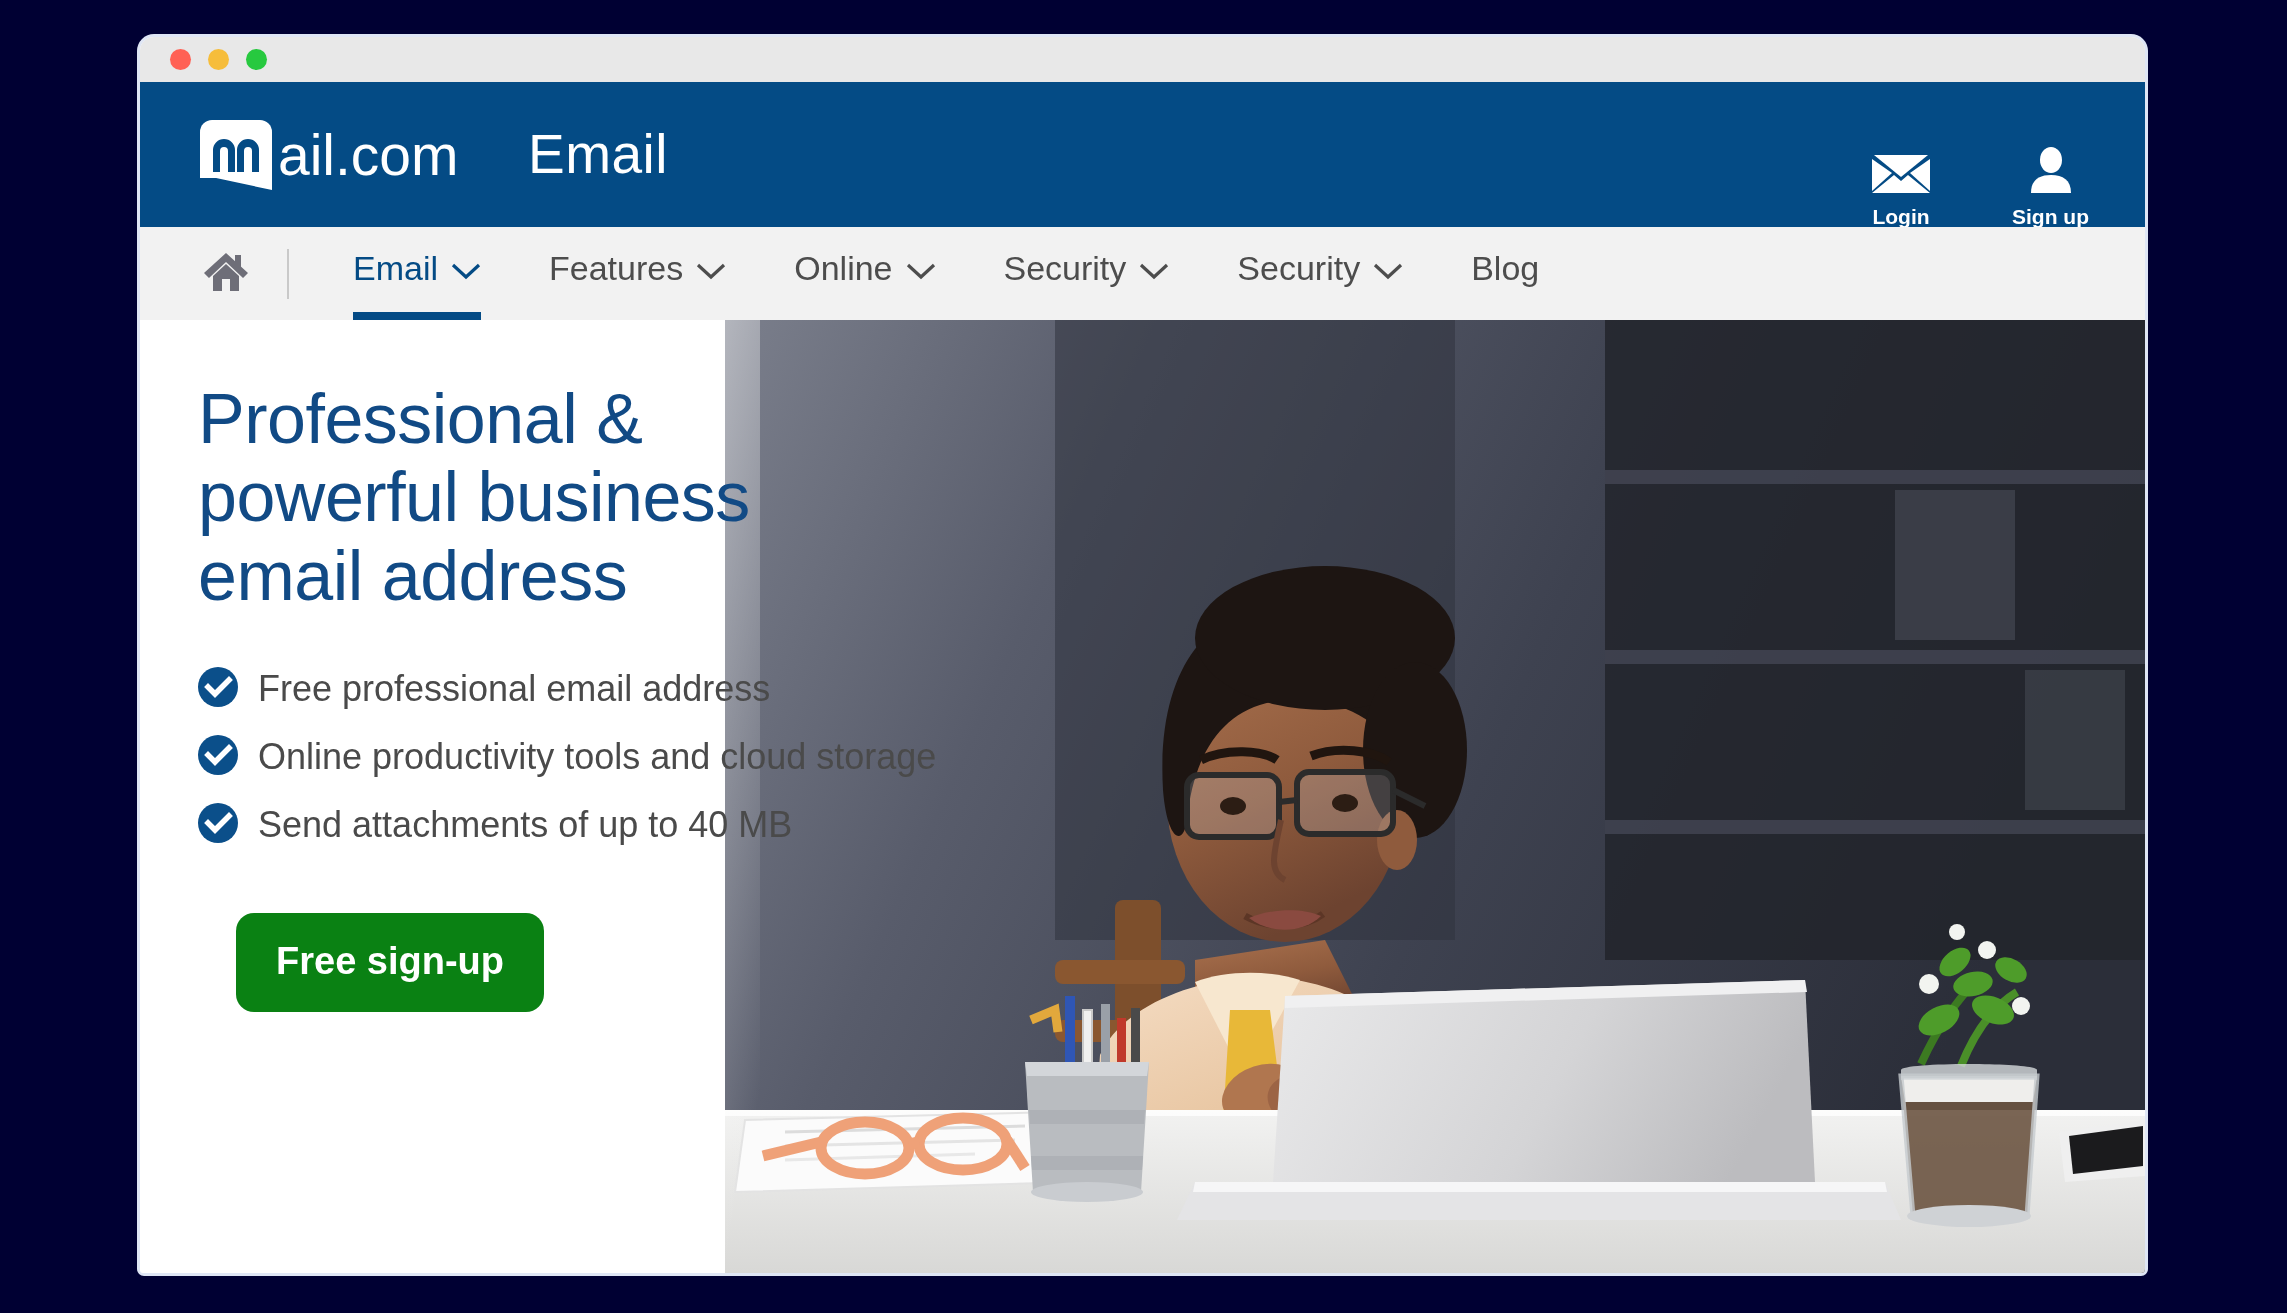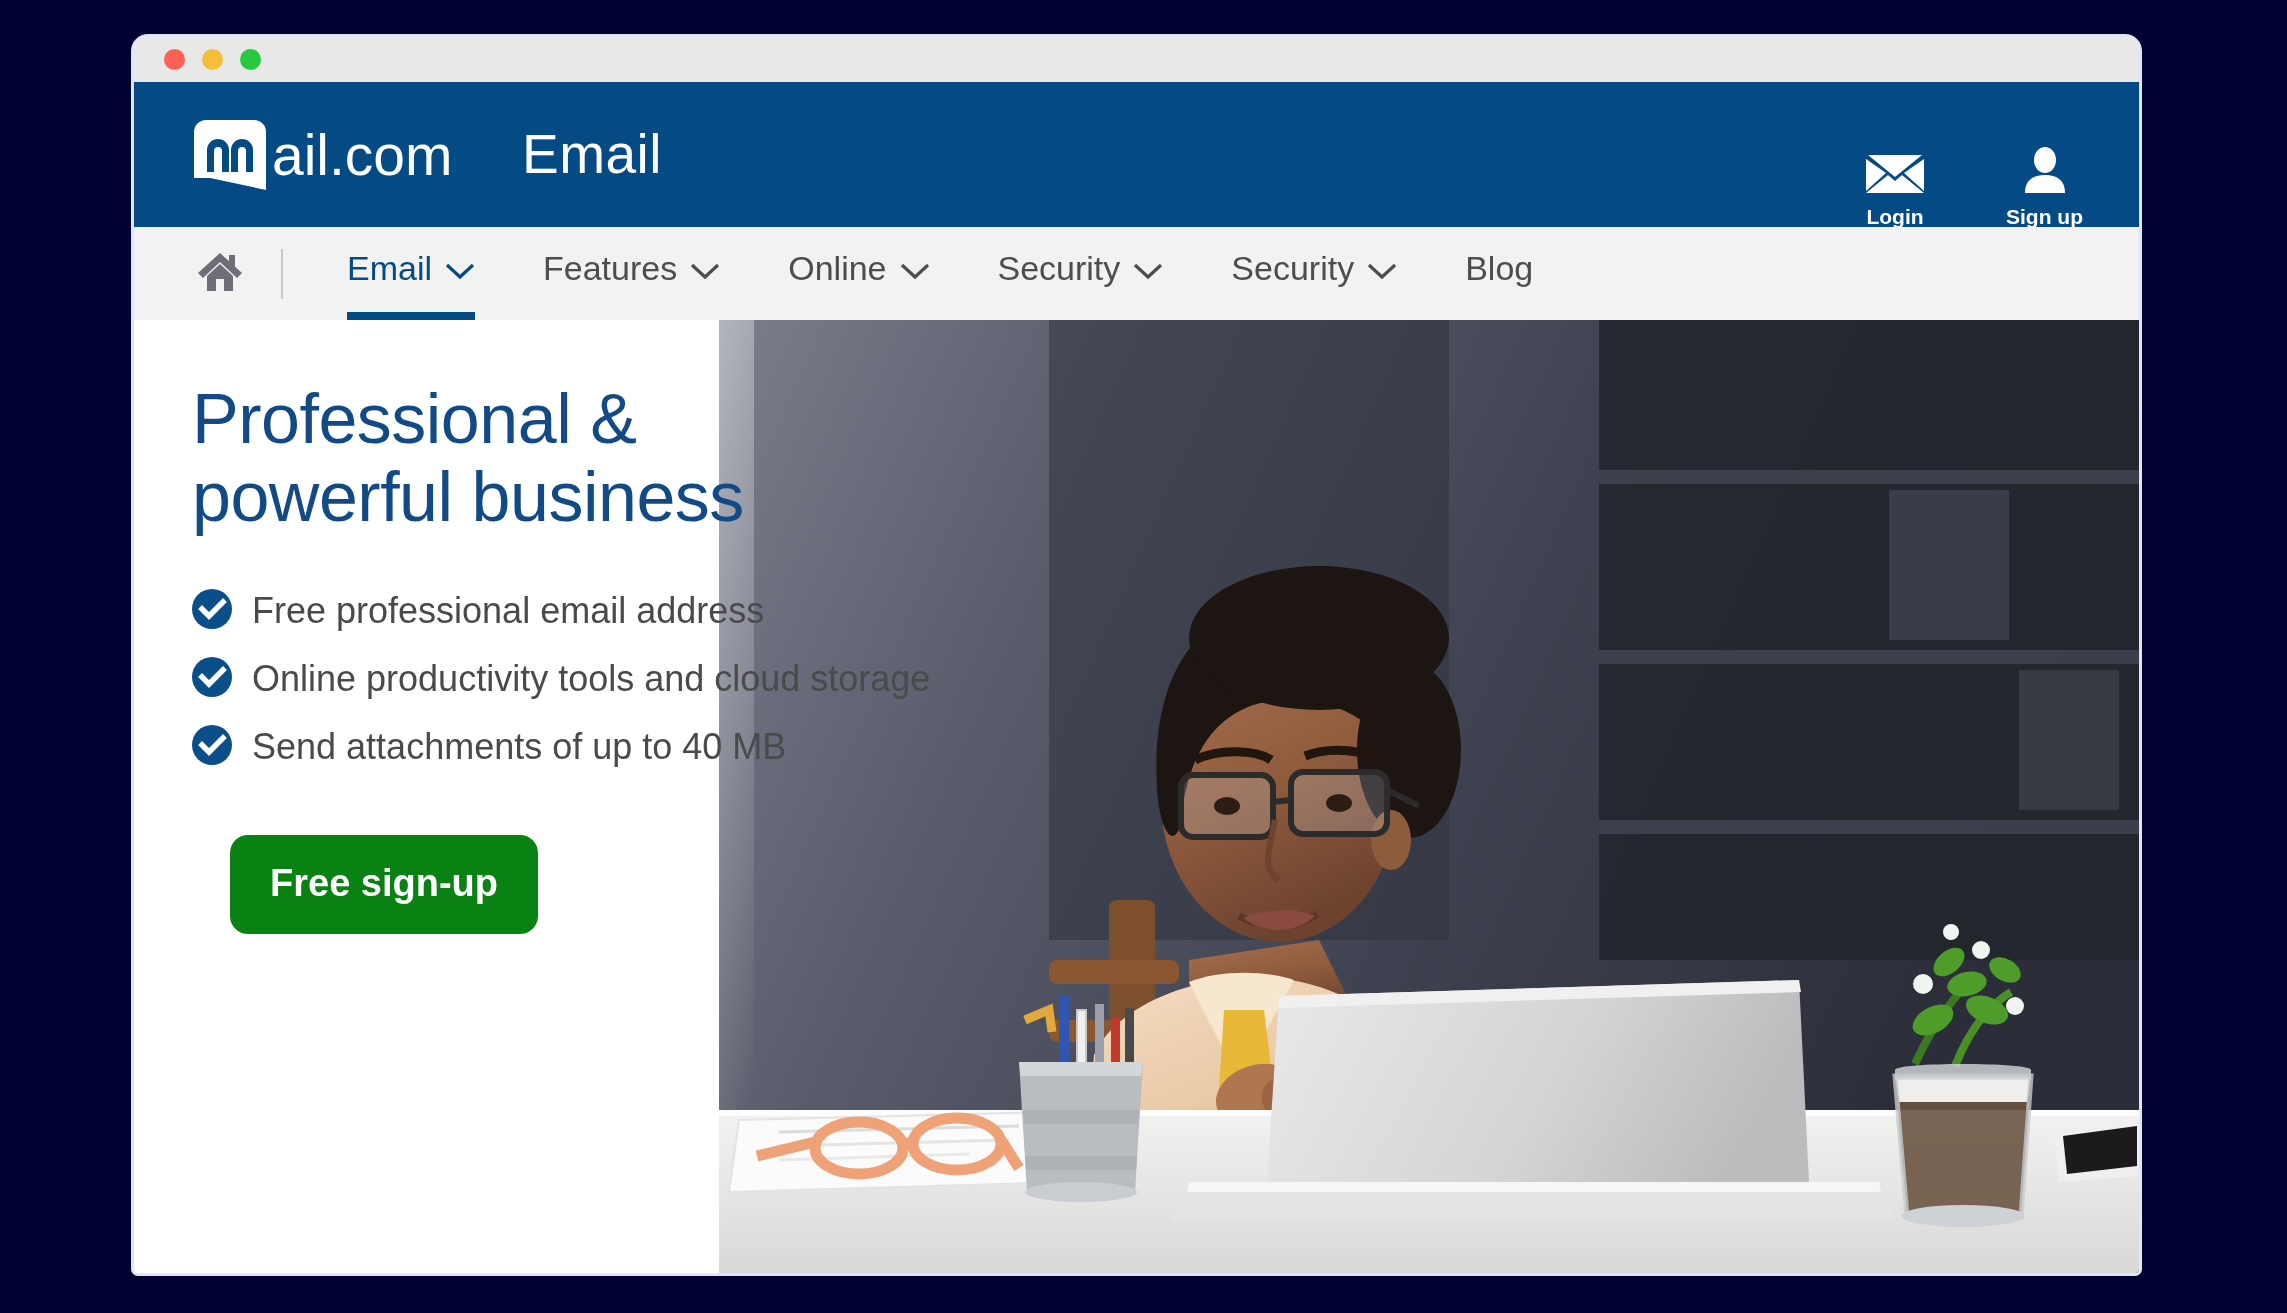--- a/index.html
+++ b/index.html
@@ -5,21 +5,21 @@
   * { margin:0; padding:0; box-sizing:border-box; }
   html,body { width:2287px; height:1313px; overflow:hidden; }
   body {
     background:#000033;
     font-family:"Liberation Sans", sans-serif;
   }
 
   
   .window {
     position:absolute;
-    left:134px; top:37px;
+    left:140px; top:37px;
     width:2005px; height:1236px;
     border-radius:14px 14px 4px 4px;
     overflow:hidden;
     box-shadow:0 0 0 3px #dfe6f5;
     background:#fff;
   }
   .titlebar {
     height:45px; background:#e8e8e8;
     display:flex; align-items:center;
     padding-left:30px; gap:17px;
@@ -418,20 +418,21 @@
         </g>
       </svg>
     </div>
 
     <div class="hero-fade"></div>
 
     <div class="hero-copy">
       <h1 class="headline">
         <span>Professional &amp;</span><br>
         <span>powerful business</span><br>
+        <span>email address</span>
       </h1>
 
       <div class="bullets">
         <div class="bullet">
           <span>
             <svg width="40" height="40" viewBox="0 0 40 40">
               <circle cx="20" cy="20" r="20" fill="#0b4f8a"></circle>
               <path d="M10 20 L17 27 L31 13" stroke="#fff" stroke-width="5.5" fill="none" stroke-linecap="square"></path>
             </svg>
           </span>

